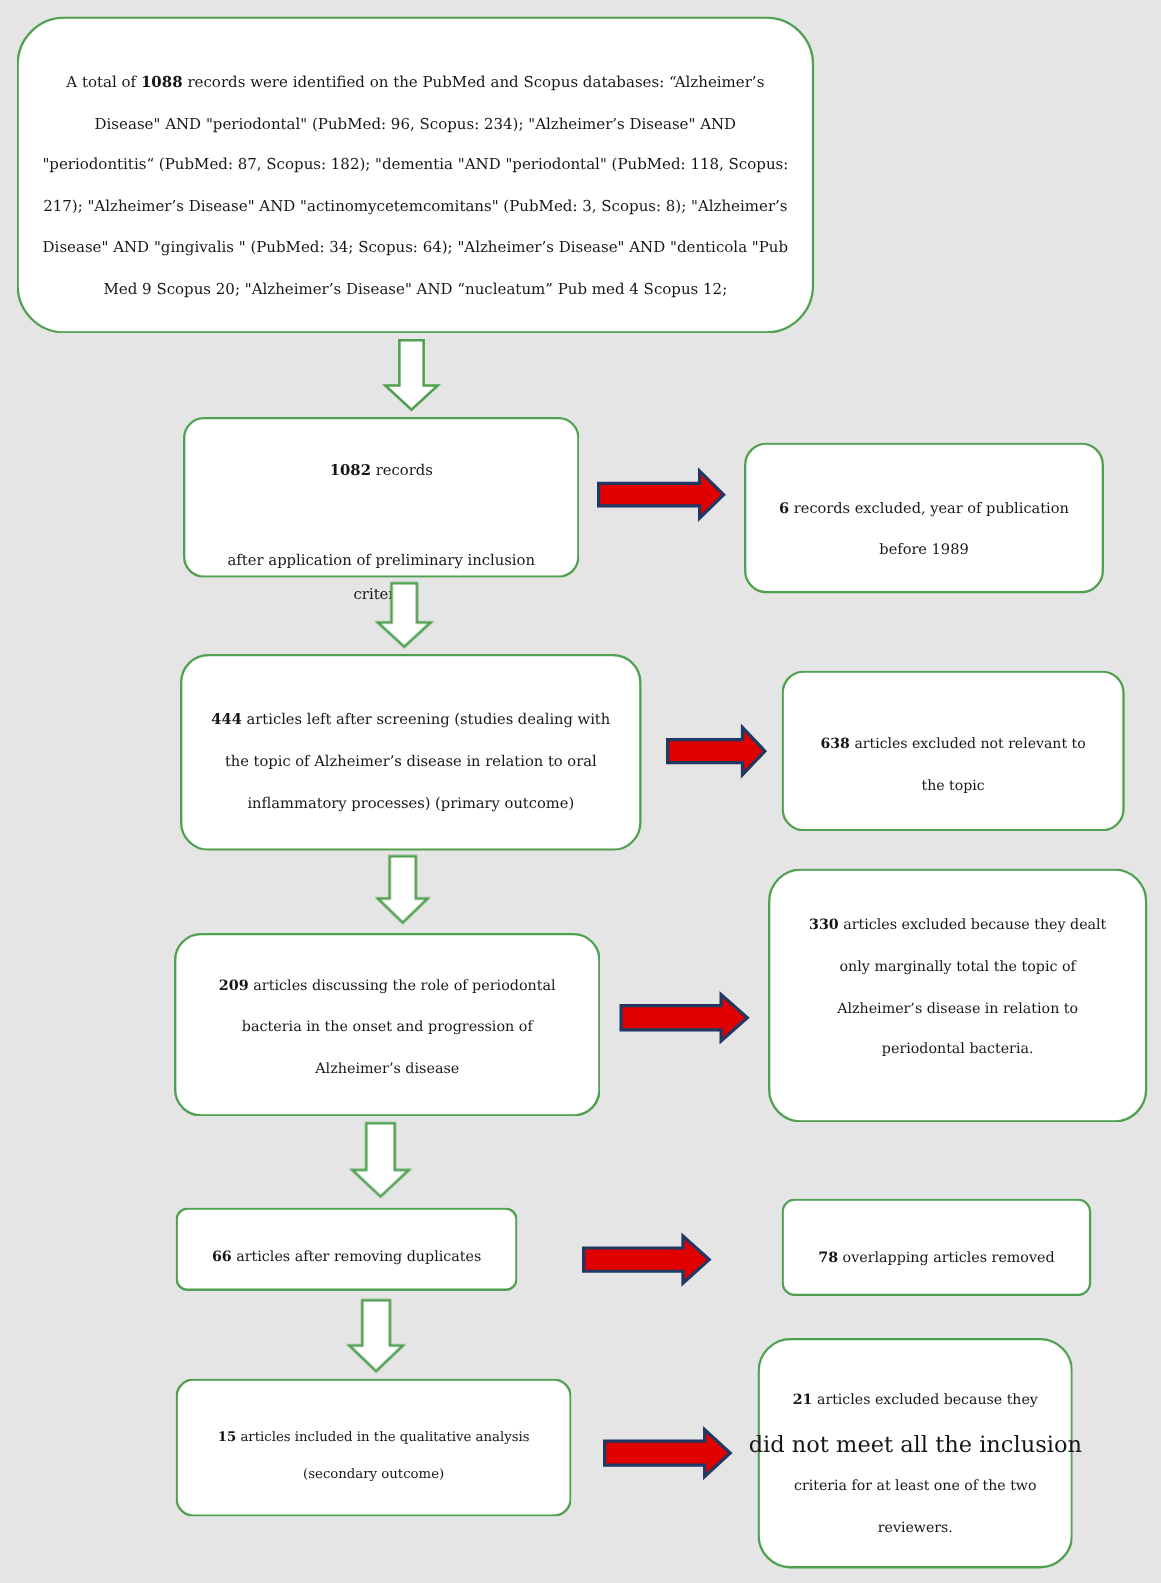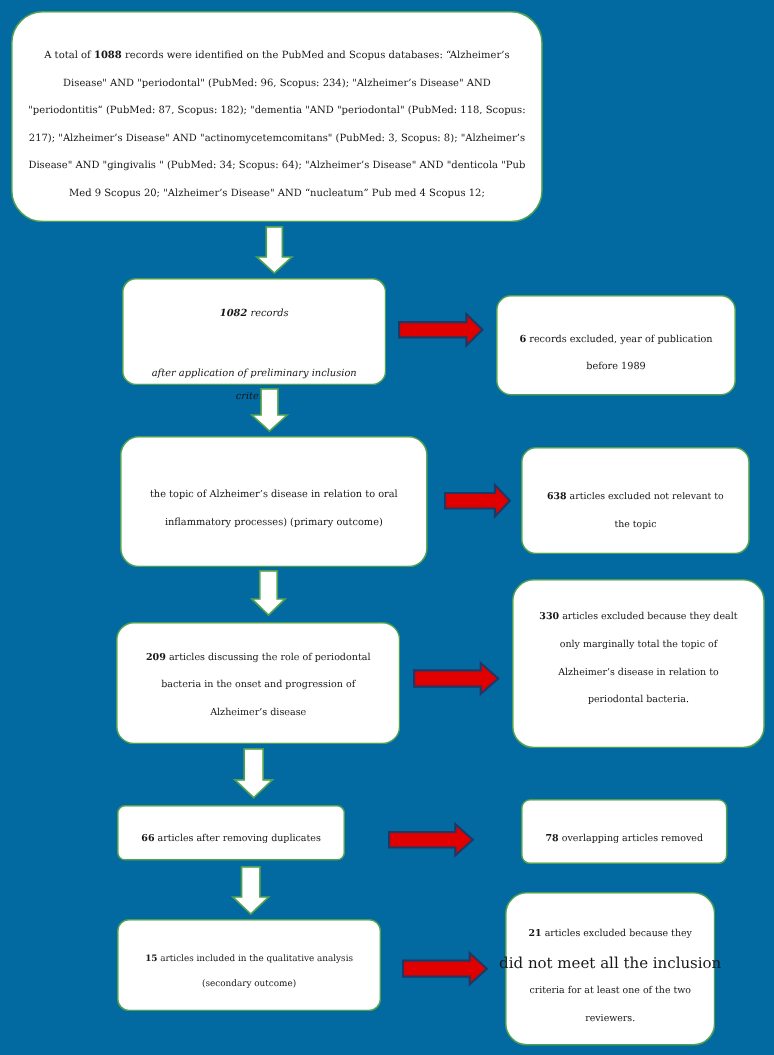--- a/index.html
+++ b/index.html
@@ -1,19 +1,19 @@
 <!DOCTYPE html>
 <html><head>
 <meta charset="utf-8">
 <title>PRISMA study selection flow diagram</title>
 <style>
   html,body{margin:0;padding:0;background:#ffffff;}
   body{width:774px;height:1055px;background:#ffffff;
        font-family:"DejaVu Serif", serif;position:relative;overflow:hidden;}
-  #flowchart{position:absolute;left:0;top:0;width:774px;height:1055px;background:#0369a1;}
+  #flowchart{position:absolute;left:0;top:0;width:774px;height:1055px;background:#e5e5e5;}
   .flow-box{position:absolute;box-sizing:border-box;
        display:flex;flex-direction:column;align-items:center;justify-content:center;
        will-change:transform;}
   .box-frame{position:absolute;left:0;top:0;}
   .box-text{display:block;}
   .box-line{display:block;text-align:center;white-space:nowrap;
        text-rendering:geometricPrecision;}
   .box-line b{font-weight:700;}
   .down-arrow,.right-arrow{position:absolute;overflow:visible;}
 </style>
@@ -29,21 +29,21 @@
     <div class="box-text" style="transform: translateY(7.7px); color: rgb(22, 22, 22);">
       <span class="box-line" style="font-size: 10px; line-height: 27.6px;"><span>A total of </span><b>1088</b><span> records were identified on the PubMed and Scopus databases: “Alzheimer’s</span></span>
       <span class="box-line" style="font-size: 10px; line-height: 27.6px;"><span>Disease" AND "periodontal" (PubMed: 96, Scopus: 234); "Alzheimer’s Disease" AND</span></span>
       <span class="box-line" style="font-size: 10px; line-height: 27.6px;"><span>"periodontitis“ (PubMed: 87, Scopus: 182); "dementia "AND "periodontal" (PubMed: 118, Scopus:</span></span>
       <span class="box-line" style="font-size: 10px; line-height: 27.6px;"><span>217); "Alzheimer’s Disease" AND "actinomycetemcomitans" (PubMed: 3, Scopus: 8); "Alzheimer’s</span></span>
       <span class="box-line" style="font-size: 10px; line-height: 27.6px;"><span>Disease" AND "gingivalis " (PubMed: 34; Scopus: 64); "Alzheimer’s Disease" AND "denticola "Pub</span></span>
       <span class="box-line" style="font-size: 10px; line-height: 27.6px;"><span>Med 9 Scopus 20; "Alzheimer’s Disease" AND “nucleatum” Pub med 4 Scopus 12;</span></span>
     </div>
   </div>
 
-  <div class="flow-box" style="left: 121.7px; top: 277.7px; width: 264.4px; height: 137px; font-style: italic;">
+  <div class="flow-box" style="left: 121.7px; top: 277.7px; width: 264.4px; height: 137px;">
     <svg class="box-frame" width="264.4" height="107.2" viewBox="0 0 264.4 107.2">
         <rect x="0.775" y="0.775" width="262.84999999999997" height="105.65" rx="13.225" ry="13.225" fill="#ffffff" stroke="#4fa04f" stroke-width="1.55"></rect>
       </svg>
     <div class="box-text" style="transform: translateY(9.35px); color: rgb(22, 22, 22);">
       <span class="box-line" style="font-size: 9.87px; line-height: 23.7px;"><b>1082</b><span> records</span></span>
       <span class="box-line" style="font-size: 9.87px; line-height: 23.7px; margin-top: 36px;"><span>after application of preliminary inclusion</span></span>
       <span class="box-line" style="font-size: 9.87px; line-height: 23.7px;"><span>criteria</span></span>
     </div>
   </div>
 
@@ -55,20 +55,21 @@
       <span class="box-line" style="font-size: 9.71px; line-height: 27.7px;"><b>6</b><span> records excluded, year of publication</span></span>
       <span class="box-line" style="font-size: 9.71px; line-height: 27.7px;"><span>before 1989</span></span>
     </div>
   </div>
 
   <div class="flow-box" style="left: 120.1px; top: 435.5px; width: 307.7px; height: 131.3px;">
     <svg class="box-frame" width="307.7" height="131.3" viewBox="0 0 307.7 131.3">
         <rect x="0.775" y="0.775" width="306.15" height="129.75" rx="18.225" ry="18.225" fill="#ffffff" stroke="#4fa04f" stroke-width="1.55"></rect>
       </svg>
     <div class="box-text" style="transform: translateY(6.75px); color: rgb(22, 22, 22);">
+      <span class="box-line" style="font-size: 9.79px; line-height: 27.9px;"><b>444</b><span> articles left after screening (studies dealing with</span></span>
       <span class="box-line" style="font-size: 9.79px; line-height: 27.9px;"><span>the topic of Alzheimer’s disease in relation to oral</span></span>
       <span class="box-line" style="font-size: 9.79px; line-height: 27.9px;"><span>inflammatory processes) (primary outcome)</span></span>
     </div>
   </div>
 
   <div class="flow-box" style="left: 520.7px; top: 446.6px; width: 228.8px; height: 107.3px;">
     <svg class="box-frame" width="228.8" height="107.3" viewBox="0 0 228.8 107.3">
         <rect x="0.775" y="0.775" width="227.25" height="105.75" rx="14.225" ry="14.225" fill="#ffffff" stroke="#4fa04f" stroke-width="1.55"></rect>
       </svg>
     <div class="box-text" style="transform: translateY(9.9px); color: rgb(22, 22, 22);">

